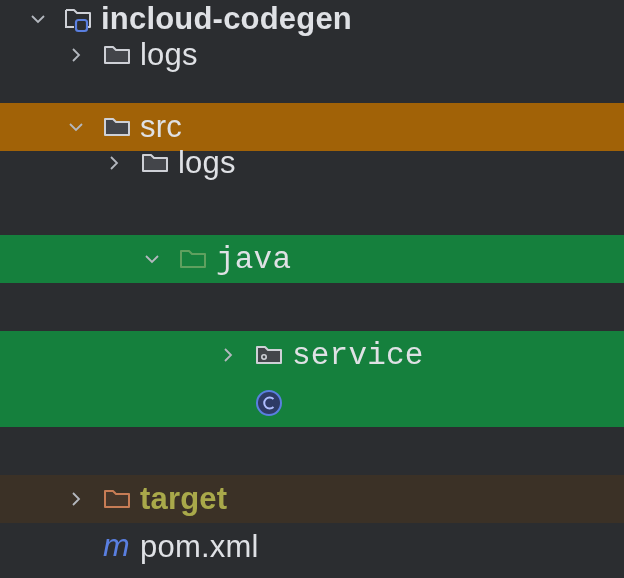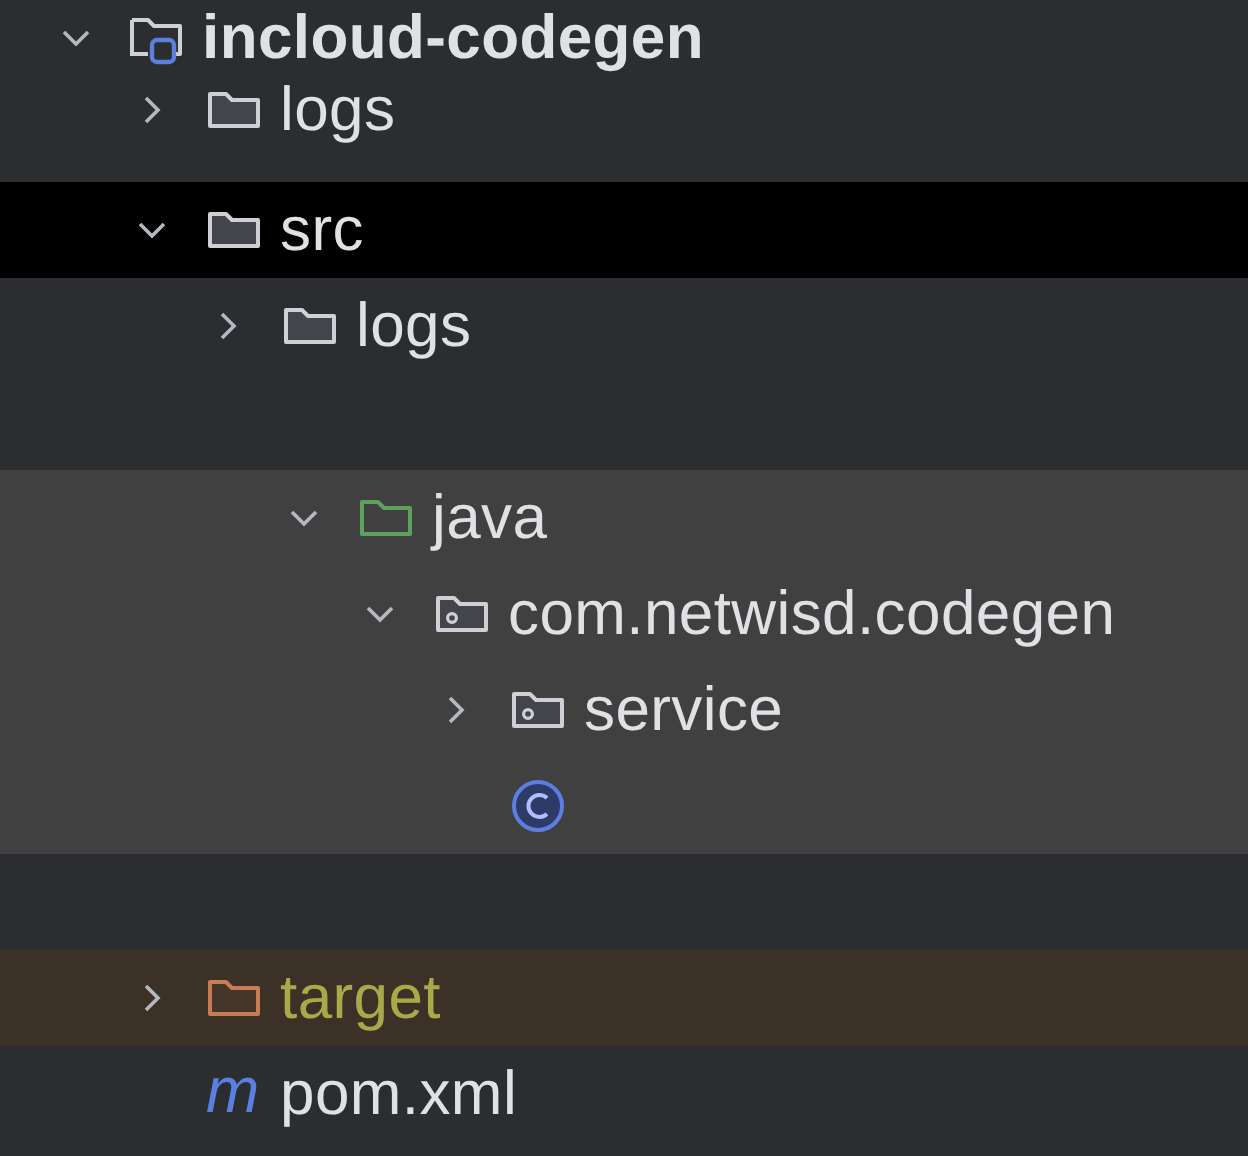--- a/index.html
+++ b/index.html
@@ -1,27 +1,27 @@
 <!DOCTYPE html>
 <html><head>
 <meta charset="utf-8">
 <style>
   html, body { margin:0; padding:0; }
   body { width:624px; height:578px; background:#2b2d30; overflow:hidden; font-family:"Liberation Sans", sans-serif; }
   .tree { position:relative; width:624px; height:578px; }
   .row { position:absolute; left:0; width:624px; height:48px; display:flex; align-items:center; box-sizing:border-box; }
-  .row.selected { background:#000000; }
-  .row.test { background:#404040; }
+  .row.selected { background:#a16207;margin-top:12px; }
+  .row.test { background:#15803d;font-family:Liberation Mono, monospace; }
   .row.excluded { background:#3b3126; }
   .chev { position:absolute; width:20px; height:20px; display:flex; align-items:center; justify-content:center; }
   .chev svg { width:18px; height:18px; }
   .icon { position:absolute; width:28px; height:28px; }
   .label { position:absolute; font-size:31px; color:#dfe1e5; white-space:nowrap; letter-spacing:0.2px; }
   .label.bold { font-weight:bold; }
-  .label.target { color:#a9a94a; }
+  .label.target { color:#a9a94a;font-weight:bold; }
 </style>
 </head>
 <body>
 
 <div class="tree">
 
   <div class="row" style="top:-5px">
     <span class="chev" style="left:28px">
       <svg viewBox="0 0 18 18">
           <path d="M3 6 L9 12 L15 6" fill="none" stroke="#b4b8bf" stroke-width="1.8"></path>
@@ -77,32 +77,20 @@
       <svg viewBox="0 0 18 18">
           <path d="M3 6 L9 12 L15 6" fill="none" stroke="#b4b8bf" stroke-width="1.8"></path>
         </svg>
     </span>
     <svg class="icon" style="left:179px" viewBox="0 0 28 28">
       <path d="M2 6 h8 l3 3 h13 v13 h-24 z" fill="none" stroke="#5fa05f" stroke-width="2" stroke-linejoin="round"></path>
     </svg>
     <span class="label" style="left:216px">java</span>
   </div>
 
-  <div class="row test" style="top:283px">
-    <span class="chev" style="left:180px">
-      <svg viewBox="0 0 18 18">
-          <path d="M3 6 L9 12 L15 6" fill="none" stroke="#b4b8bf" stroke-width="1.8"></path>
-        </svg>
-    </span>
-    <svg class="icon" style="left:217px" viewBox="0 0 28 28">
-      <path d="M2 6 h8 l3 3 h13 v13 h-24 z" fill="#43454a" stroke="#ced0d6" stroke-width="2" stroke-linejoin="round"></path>
-      <circle cx="9" cy="16" r="2.2" fill="none" stroke="#ced0d6" stroke-width="1.6"></circle>
-    </svg>
-    <span class="label" style="left:254px">com.netwisd.codegen</span>
-  </div>
 
   <div class="row test" style="top:331px">
     <span class="chev" style="left:218px">
       <svg viewBox="0 0 18 18">
           <path d="M6 3 L12 9 L6 15" fill="none" stroke="#b4b8bf" stroke-width="1.8"></path>
         </svg>
     </span>
     <svg class="icon" style="left:255px" viewBox="0 0 28 28">
       <path d="M2 6 h8 l3 3 h13 v13 h-24 z" fill="#43454a" stroke="#ced0d6" stroke-width="2" stroke-linejoin="round"></path>
       <circle cx="9" cy="16" r="2.2" fill="none" stroke="#ced0d6" stroke-width="1.6"></circle>

